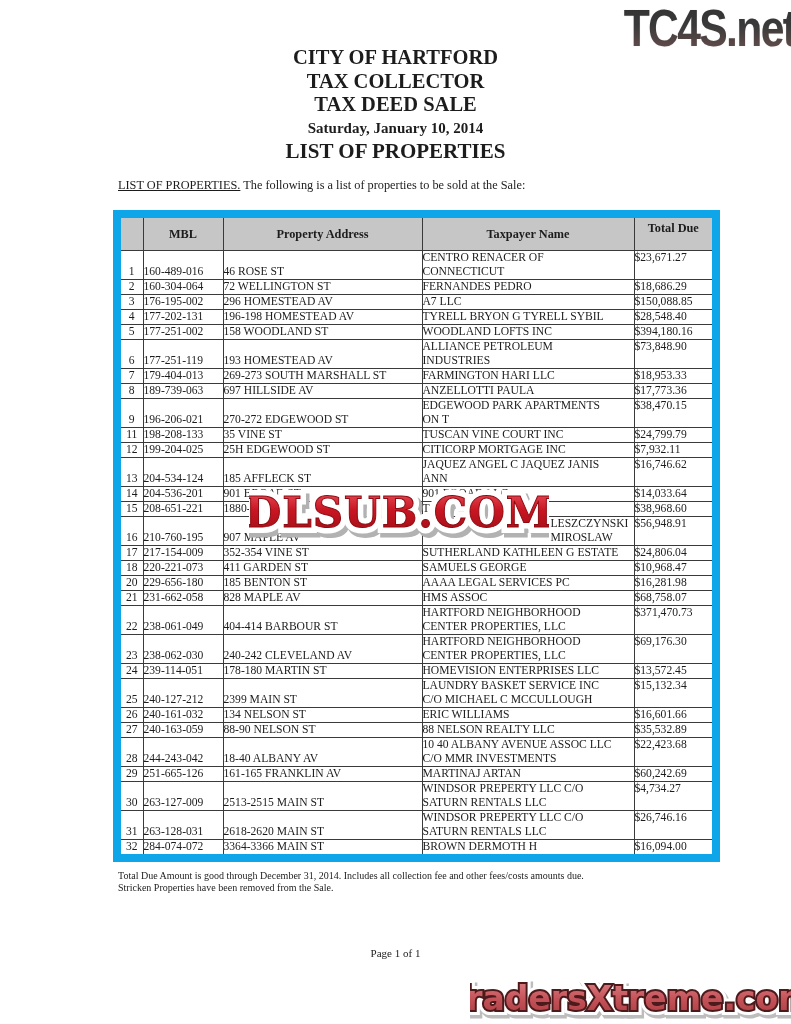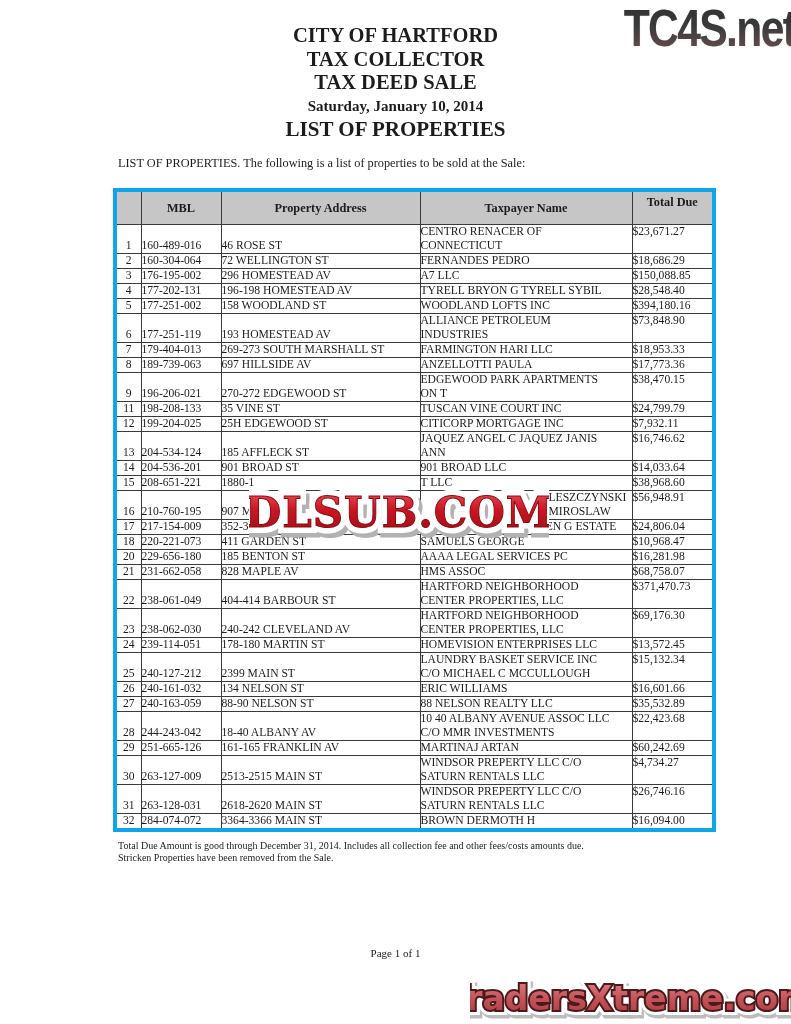--- a/index.html
+++ b/index.html
@@ -11,48 +11,48 @@
   .tc4s{
     position:absolute;top:0px;right:-4px;
     font-family:"Liberation Sans",sans-serif;font-weight:bold;
     font-size:52px;letter-spacing:-2px;line-height:56px;
     transform:scaleX(.82);transform-origin:right top;
     background:linear-gradient(180deg,#2d2d2d 0%,#3a3a3a 45%,#6c5150 85%,#97716f 100%);
     -webkit-background-clip:text;background-clip:text;color:transparent;
     text-shadow:0 0 1px rgba(60,60,60,.25);
   }
   
-  .title-block{margin-top:24px;text-align:center;font-weight:bold;}
+  .title-block{margin-top:46px;text-align:center;font-weight:bold;}
   .title-line{font-size:20.5px;line-height:23.5px;}
   .title-line.small{font-size:15px;line-height:22px;}
   .title-line.last{font-size:21px;line-height:25px;}
   
   .intro{margin:14px 0 0 118px;font-size:12.3px;line-height:15px;}
-  .intro .lbl{}
+  .intro .lbl{text-decoration:underline;}
   
   table.props{
     margin:17px 0 0 113px;border-collapse:collapse;table-layout:fixed;
     width:599px;font-size:11.6px;line-height:14px;
   }
   table.props td,table.props th{border:1px solid #3a3a3a;padding:0;overflow:hidden;}
-  table.props{border:4px solid #0ea5e9;}
+  table.props{border:8px solid #0ea5e9;}
   thead th{
     background:var(--header_bg,#c6c6c6);font-weight:bold;font-size:12.3px;
     height:29px;vertical-align:middle;text-align:center;
   }
   thead th.due{vertical-align:top;padding-top:3px;margin-left:46px;}
   td.c-num{text-align:center;vertical-align:bottom;}
   td.c-mbl{padding-left:8px;vertical-align:bottom;}
   td.c-addr{padding-left:6px;vertical-align:bottom;white-space:nowrap;}
   td.c-tax{padding-left:6px;padding-right:18px;vertical-align:top;white-space:pre-line;}
   td.c-due{padding-left:5px;vertical-align:top;white-space:nowrap;}
   tbody tr:nth-child(15) td.c-tax{padding-left:128px;}
   
   .notes{margin:8px 0 12px 118px;width:540px;font-size:10px;line-height:12.6px;}
-  .pageno{margin-top:82px;text-align:center;font-size:11px;}
+  .pageno{margin-top:52px;text-align:center;font-size:11px;}
   
   .wm-dlsub{position:absolute;left:249px;top:485px;}
   .wm-traders{position:absolute;left:470px;top:979px;}
   .wm-dlsub text{font-family:"DejaVu Serif",serif;font-weight:bold;font-size:42px;letter-spacing:1px;}
   .wm-traders text{font-family:"DejaVu Sans",sans-serif;font-weight:bold;font-size:33px;letter-spacing:0px;}
 </style>
 </head>
 <body>
 
 <div class="page">

